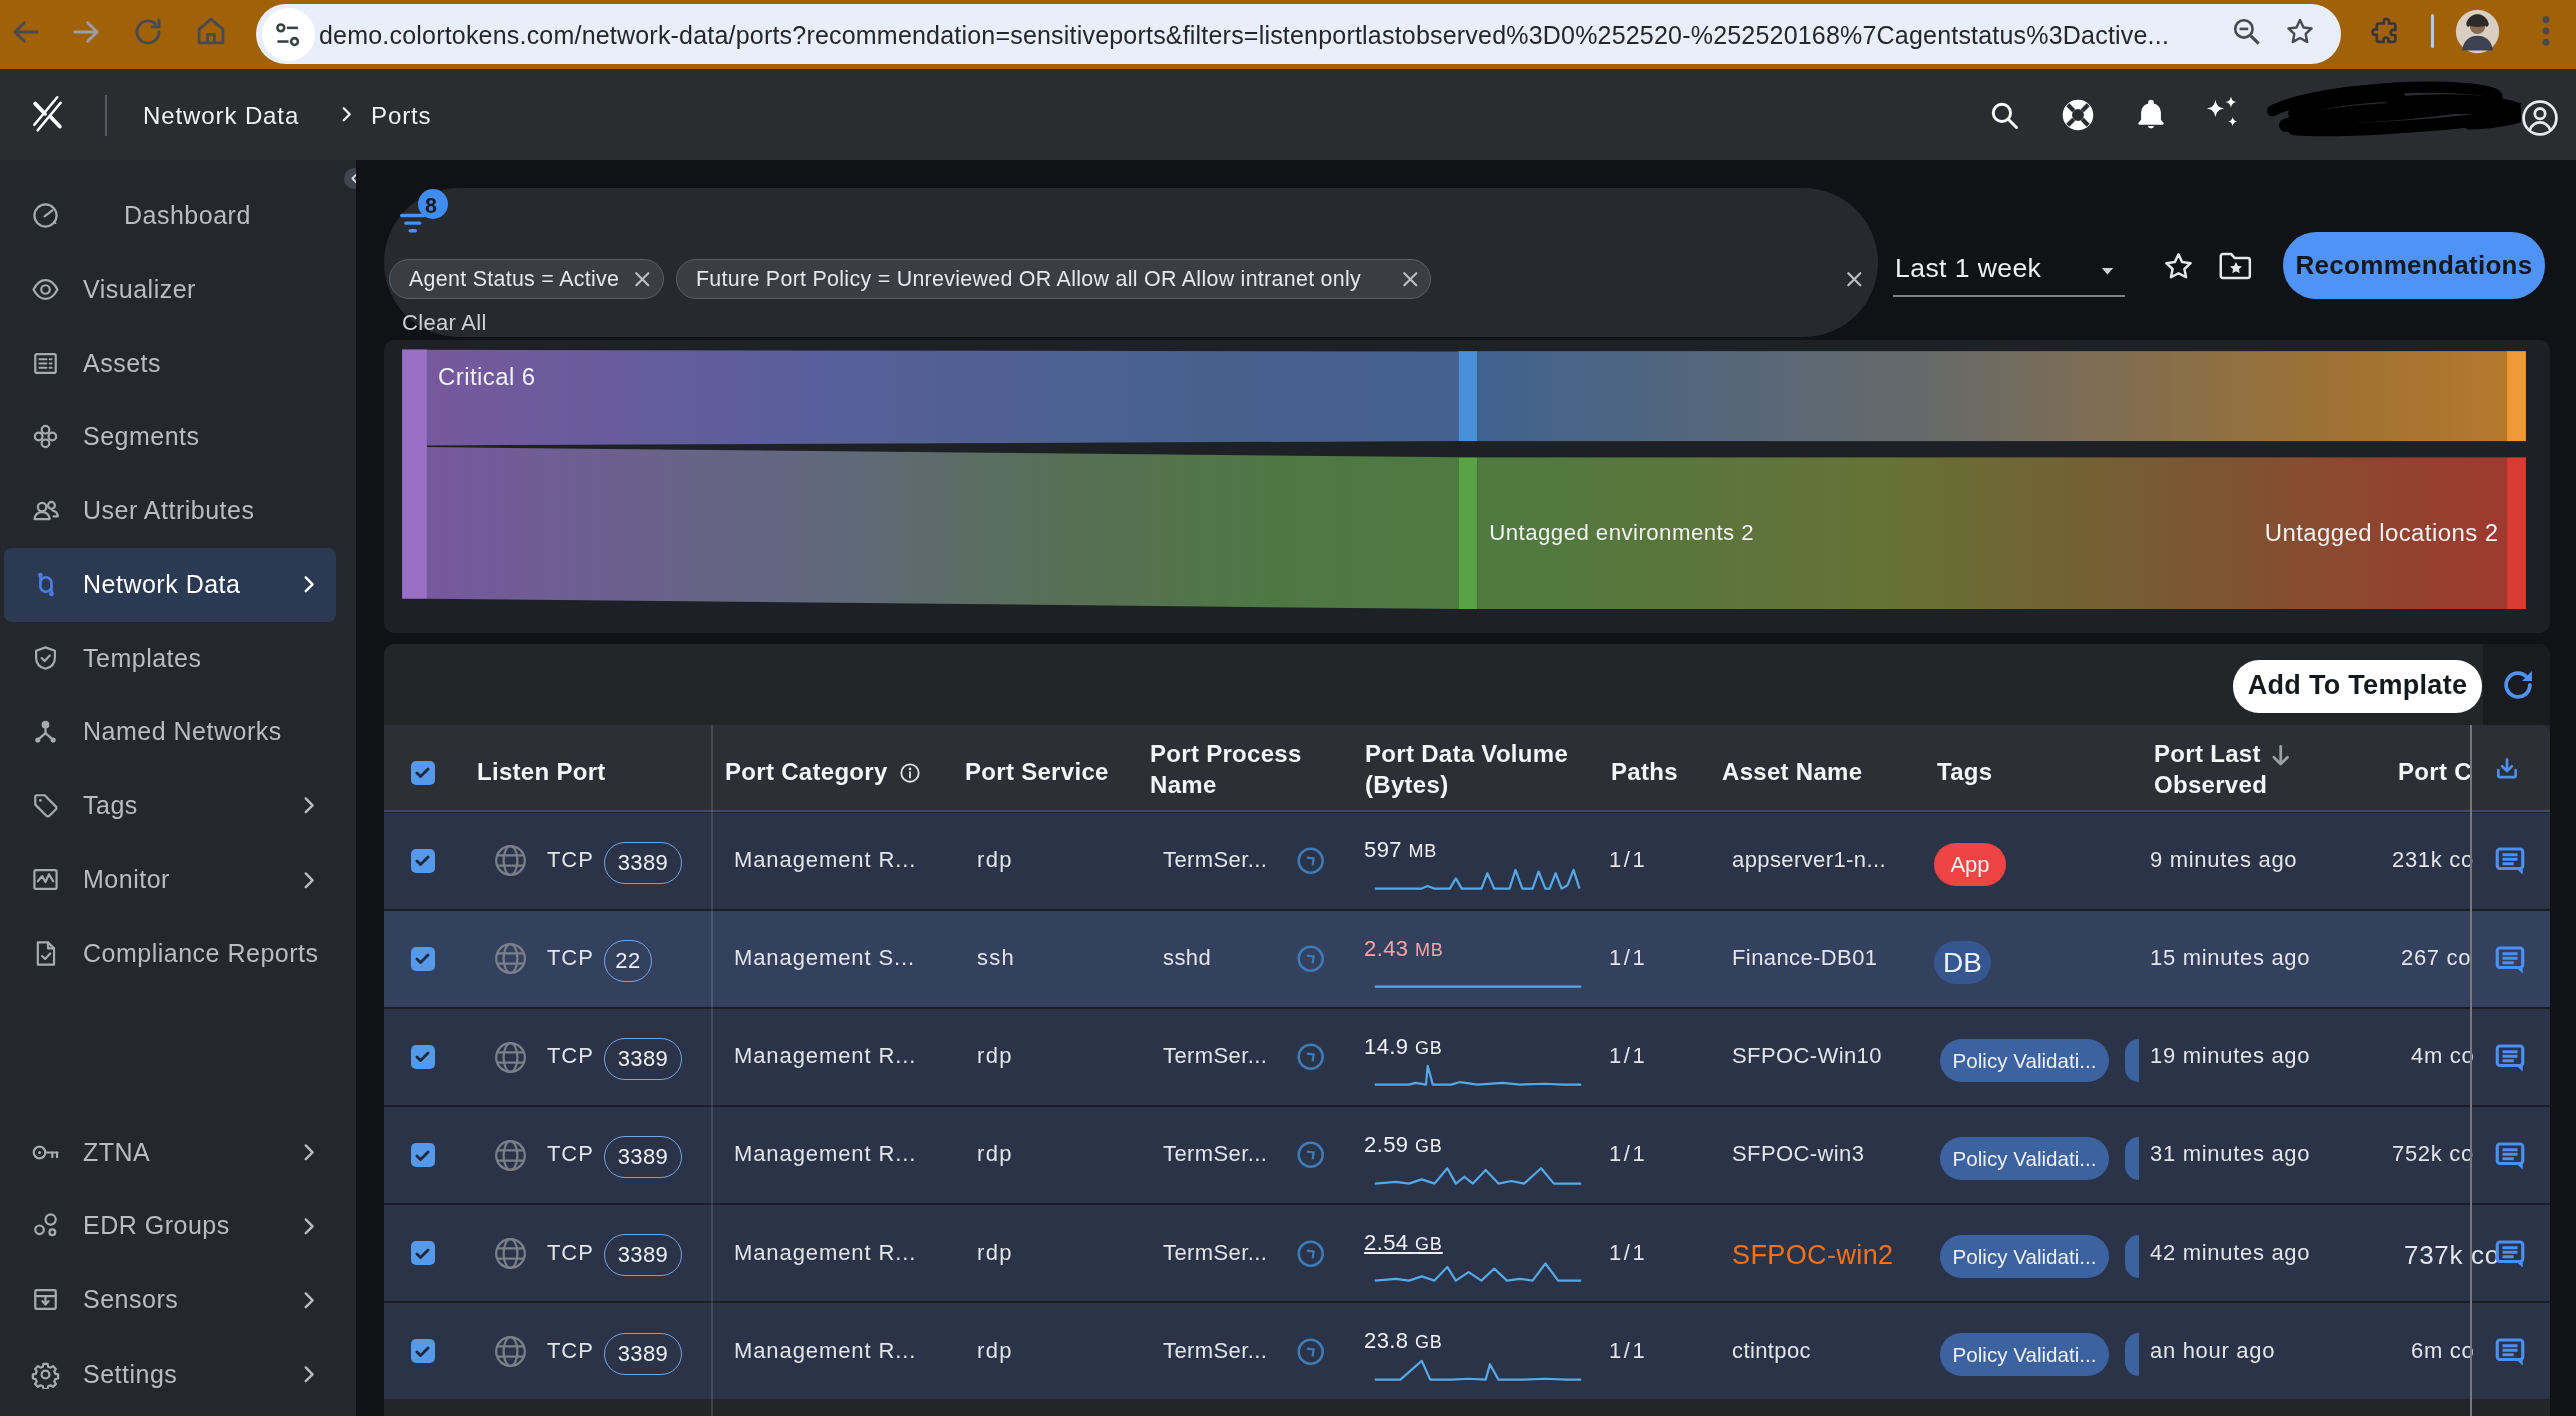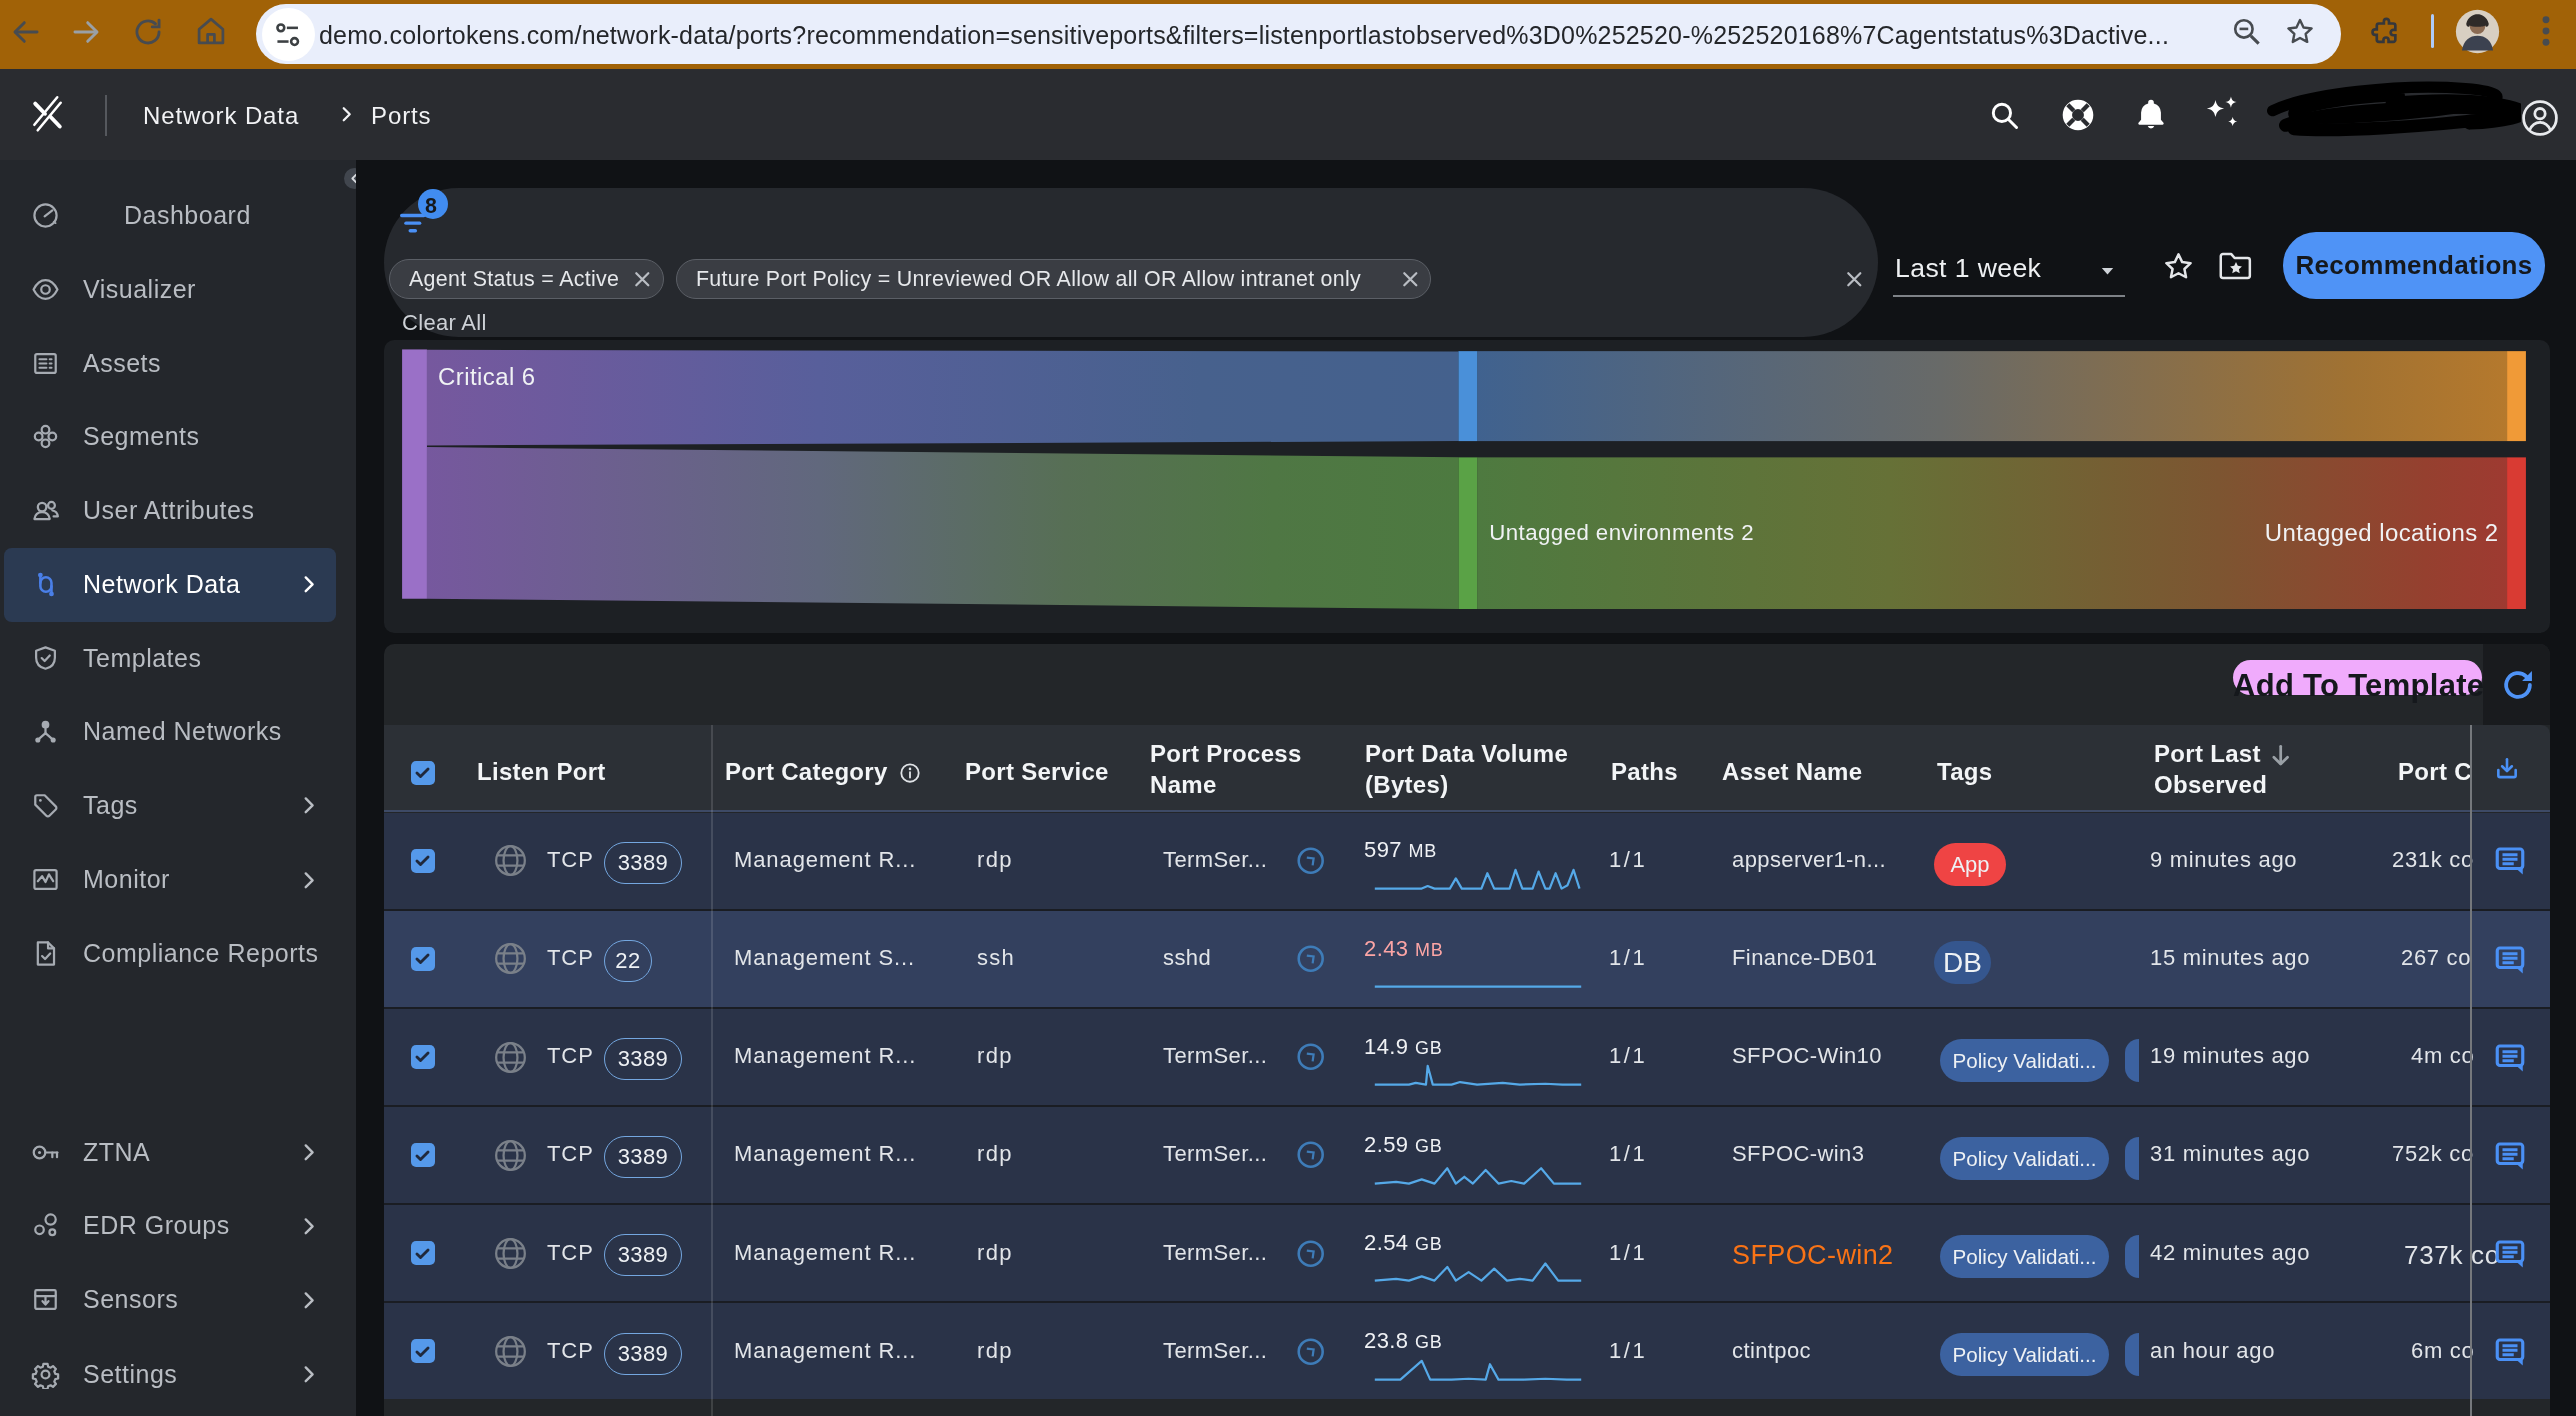--- a/index.html
+++ b/index.html
@@ -307,21 +307,21 @@
   <rect x="1253" y="13" width="22" height="105" fill="#4a90d9"></rect>
   <rect x="2477" y="13" width="22" height="105" fill="#f09a37"></rect>
   <rect x="1253" y="137" width="22" height="177" fill="#5aa246"></rect>
   <rect x="2477" y="137" width="22" height="177" fill="#d93b33"></rect>
   <text x="62" y="53" font-size="28" fill="#f0f2f4" letter-spacing="0.5">Critical 6</text>
   <text x="1289" y="234" font-size="26" fill="#f0f2f4" letter-spacing="0.5">Untagged environments 2</text>
   <text x="2467" y="235" font-size="28" fill="#f0f2f4" letter-spacing="0.5" text-anchor="end">Untagged locations 2</text>
 </svg>
 <div class="abs" style="left:384px;top:644px;width:2166px;height:773px;background:#232629;border-radius:10.3px 10.3px 0 0;overflow:hidden;">
 <div class="abs" style="left:2099px;top:0;width:67px;height:81px;background:#191b1e;"></div>
-<div class="abs txt" style="left:1849px;top:16.3px;width:249px;height:35px;background:#f0abfc;border-radius:26px;text-align:center;font-size:31px;font-weight:bold;color:#15181c;line-height:51px;letter-spacing:0.3px;">Add To Template</div>
+<div class="abs txt" style="left:1849px;top:16.3px;width:249px;height:53px;background:#ffffff;border-radius:26px;text-align:center;font-size:27px;font-weight:bold;color:#15181c;line-height:51px;letter-spacing:0.3px;">Add To Template</div>
 <svg class="abs" style="left:2115px;top:22px;" width="38" height="38" viewBox="0 0 24 24" fill="none" stroke="#4f93f6" stroke-width="2.4">
         <path d="M19.5 12a7.5 7.5 0 1 1-2.2-5.3" stroke-linecap="round"></path>
         <path d="M20.8 3.2v6.2h-6.2z" fill="#4f93f6" stroke="none"></path>
       </svg>
 <div class="abs" style="left:0;top:81px;width:2166px;height:87px;background:#2c3036;border-radius:0 8.6px 0 0;"></div>
 <div class="abs" style="left:26.6px;top:117px;width:24px;height:24px;background:#5599ea;border-radius:5.1px;"></div>
 <svg class="abs" style="left:29px;top:119px;" width="19" height="19" viewBox="0 0 24 24" fill="none" stroke="#20293c" stroke-width="3.6" stroke-linecap="round" stroke-linejoin="round">
         <path d="M5 12.5l4.5 4.5L19 7.5"></path>
       </svg>
 <div class="abs txt" style="left:93px;top:114px;font-size:24px;font-weight:bold;color:#f3f5f7;letter-spacing:0.3px;">Listen Port</div>
@@ -503,21 +503,21 @@
       </svg>
 <div class="abs txt" style="left:163px;top:596px;font-size:22px;color:#e2e5e9;letter-spacing:0.9px;">TCP</div>
 <div class="abs txt" style="left:220px;top:590px;width:78px;height:42px;border:1.3px solid #74a7e0;border-radius:21.4px;text-align:center;line-height:39px;font-size:22px;color:#eef1f4;letter-spacing:0.4px;">3389</div>
 <div class="abs txt" style="left:350px;top:596px;font-size:22px;color:#e2e5e9;letter-spacing:0.9px;">Management R...</div>
 <div class="abs txt" style="left:593px;top:596px;font-size:22px;color:#e2e5e9;letter-spacing:1.3px;">rdp</div>
 <div class="abs txt" style="left:779px;top:596px;font-size:22px;color:#e2e5e9;letter-spacing:0.4px;">TermSer...</div>
 <svg class="abs" style="left:913px;top:596px;" width="27.4" height="27.4" viewBox="0 0 32 32" fill="none" stroke="#3e7cb8" stroke-width="3">
         <circle cx="16" cy="16" r="14"></circle>
         <path d="M11 13h8v8" stroke-width="2.6" transform="rotate(8 16 16)"></path>
       </svg>
-<div class="abs txt" style="left:980px;top:586px;font-size:22px;color:#f0f2f5;letter-spacing:0.4px;">2.54 <span style="font-size:18px;letter-spacing:0.9px;">GB</span></div>
+<div class="abs txt" style="left:980px;top:586px;font-size:22px;color:#f0f2f5;letter-spacing:0.4px;text-decoration:underline;">2.54 <span style="font-size:18px;letter-spacing:0.9px;">GB</span></div>
 <svg class="abs" style="left:990px;top:611px;" width="208" height="29" viewBox="0 0 242 34" fill="none" stroke="#55a9e8" stroke-width="2.6" stroke-linejoin="round">
         <polyline points="0,30 25,28 40,30 55,25 70,30 85,14 95,30 110,20 125,30 140,16 155,30 170,28 185,30 200,10 215,30 242,30"></polyline>
       </svg>
 <div class="abs txt" style="left:1225px;top:596px;font-size:22px;color:#e2e5e9;letter-spacing:2.6px;">1/1</div>
 <div class="abs txt" style="left:1348px;top:596px;font-size:27px;color:#f97316;letter-spacing:0.4px;">SFPOC-win2</div>
 <div class="abs txt" style="left:1556px;top:591px;width:169px;height:43px;background:#3c62a0;border-radius:21.4px;text-align:center;line-height:43px;font-size:20.6px;color:#eef1f4;">Policy Validati...</div>
 <div class="abs" style="left:1741px;top:591px;width:13.7px;height:43px;background:#3c62a0;border-radius:21.4px 0 0 21.4px;"></div>
 <div class="abs txt" style="left:1766px;top:596px;font-size:22px;color:#e2e5e9;letter-spacing:0.7px;">42 minutes ago</div>
 <div class="abs txt" style="left:2008px;top:596px;font-size:26px;color:#e2e5e9;letter-spacing:0.7px;margin-left:12px;">737k co</div>
 <svg class="abs" style="left:2108px;top:592px;" width="36" height="36" viewBox="0 0 24 24" fill="none" stroke="#4a90f5" stroke-width="2.1">

